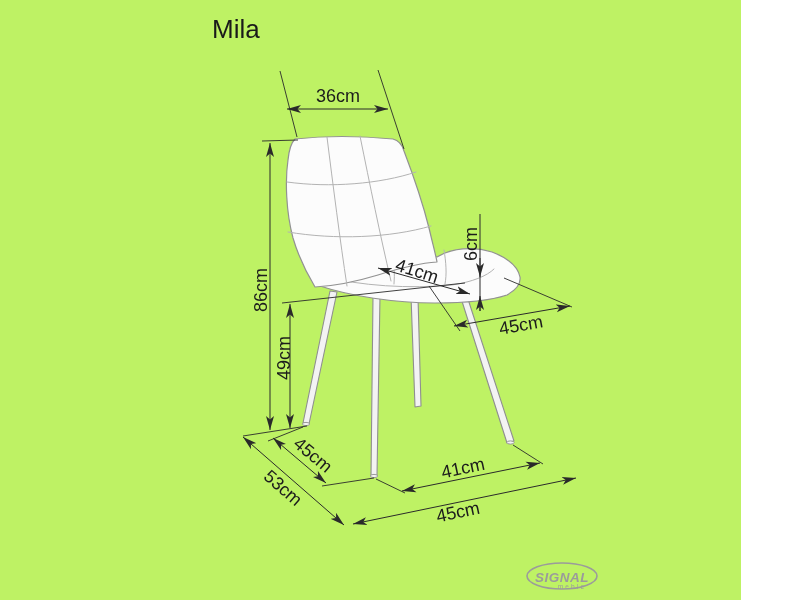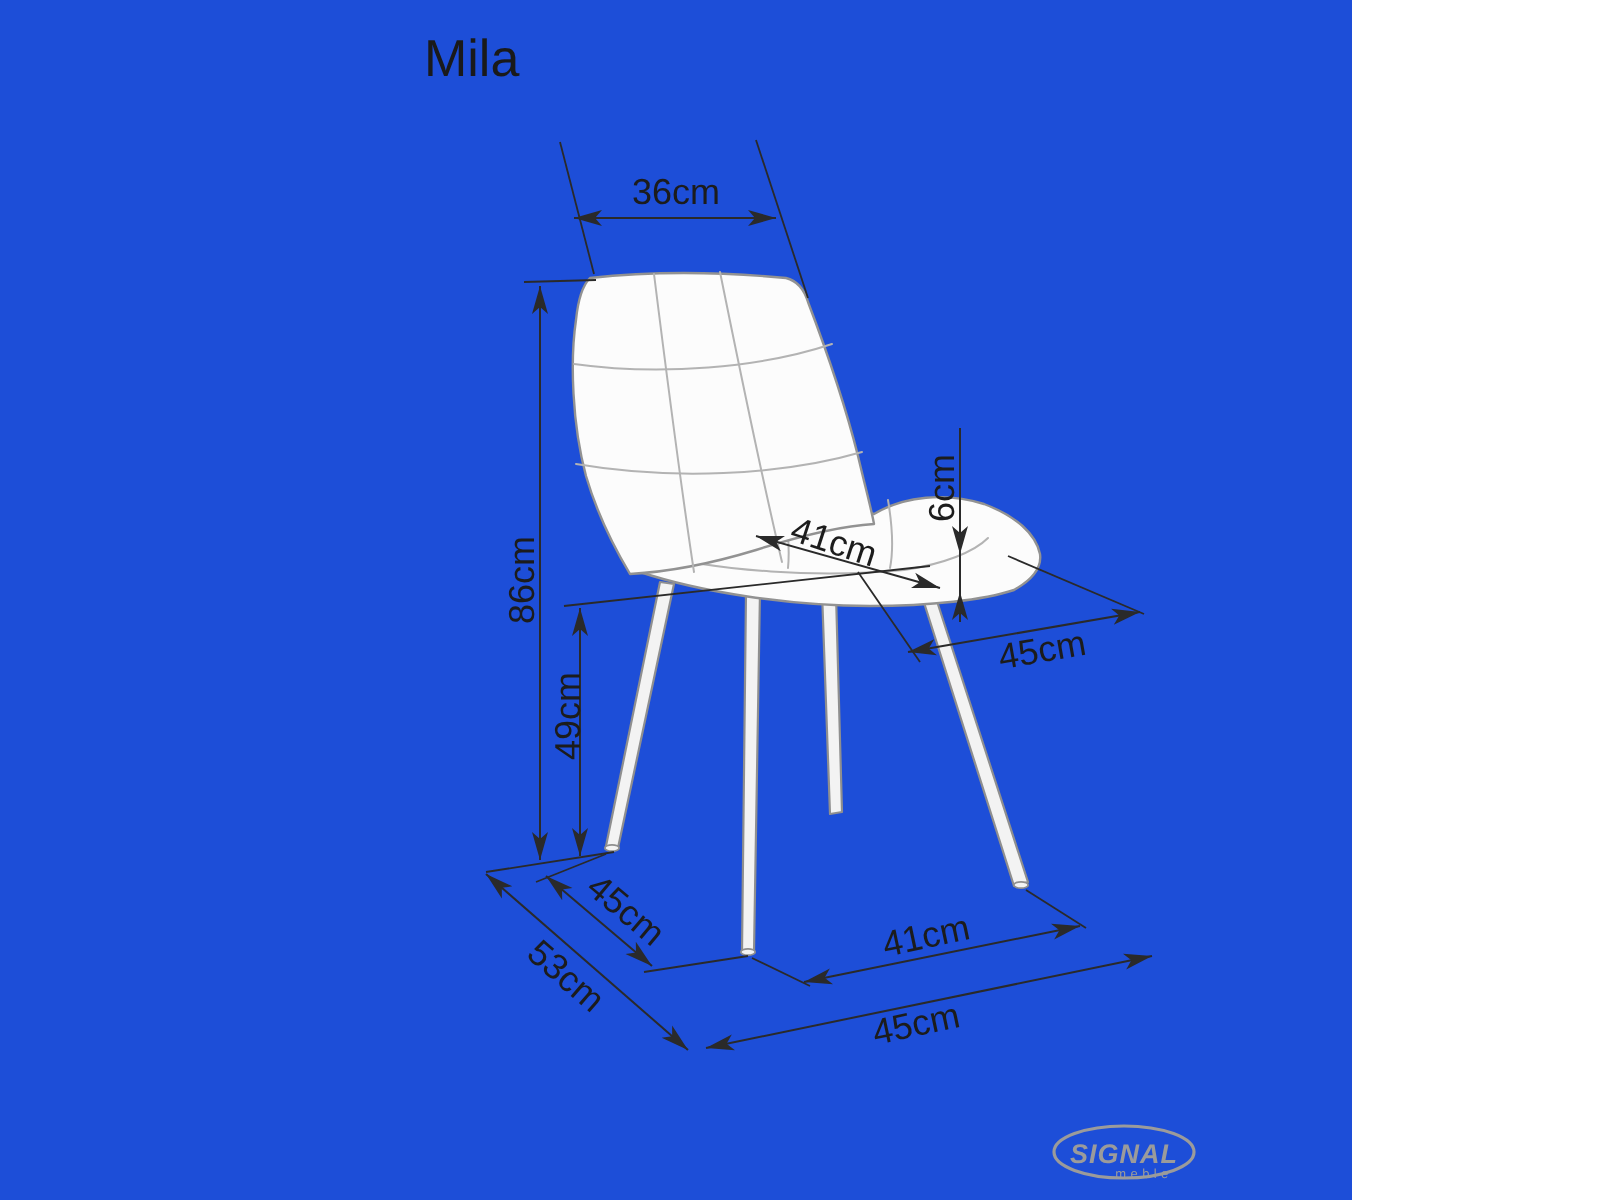--- a/index.html
+++ b/index.html
@@ -1,17 +1,17 @@
 <!DOCTYPE html>
 <html><head>
 <meta charset="utf-8">
 <style>
   html,body{margin:0;padding:0;background:#ffffff;}
   body{width:800px;height:600px;overflow:hidden;font-family:"Liberation Sans",sans-serif;}
-  #stage{position:relative;width:676px;height:600px;background:#1d4ed8;}
+  #stage{position:relative;width:741px;height:600px;background:#bef264;}
   svg{display:block;}
   .dim-line{stroke:#2a2a2a;stroke-width:1;fill:none;}
   .ext-line{stroke:#2a2a2a;stroke-width:0.9;fill:none;}
   .dim-label{font-family:"Liberation Sans",sans-serif;font-size:18px;fill:#1c1c1c;}
   .title-text{font-family:"Liberation Sans",sans-serif;font-size:26px;fill:#1a1a1a;}
   .chair-outline{fill:#fcfcfc;stroke:#929292;stroke-width:1.2;stroke-linejoin:round;}
   .chair-seam{fill:none;stroke:#b3b3b3;stroke-width:1;stroke-linecap:round;}
   .chair-leg{fill:#f3f3f3;stroke:#8f8f8f;stroke-width:1.1;stroke-linejoin:round;}
   .foot{fill:#f3f3f3;stroke:#8f8f8f;stroke-width:0.9;}
   .logo-stroke{fill:none;stroke:#9b9b9b;stroke-width:1.6;}

